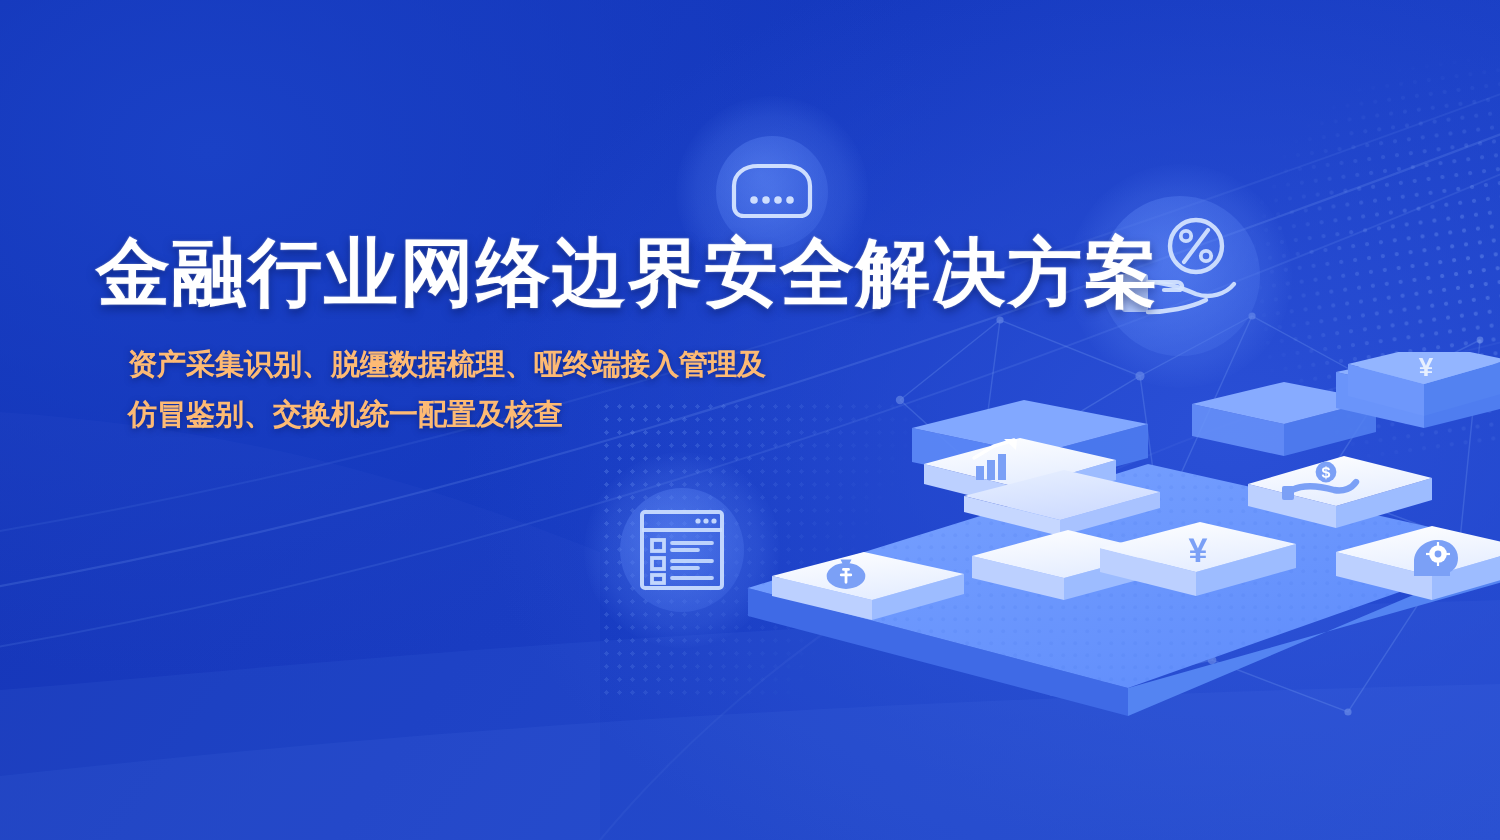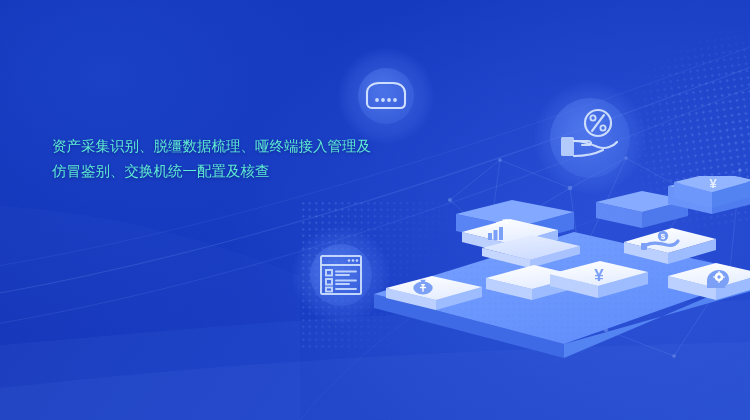--- a/index.html
+++ b/index.html
@@ -78,25 +78,25 @@
     margin: 0;
     font-size: 37px;
     font-weight: 700;
     letter-spacing: 1px;
     line-height: 1;
     color: #ffffff;
     text-shadow: 0 2px 5px rgba(5,22,90,.55), 0 0 1px rgba(255,255,255,.6);
     white-space: nowrap;
   }
   .subtitle {
-    margin: 16px 0 0 4px;
+    margin: 16px 0 0 16px;
     font-size: 14.5px;
-    font-weight: 400;
+    font-weight: 700;
     line-height: 1.72;
-    color: #5eead4;
+    color: #fdba74;
     text-shadow: 0 1px 3px rgba(5,22,90,.5);
     white-space: pre-line;
   }
 
   
   .platform { position: absolute; left: 368px; top: 176px; width: 400px; height: 190px; z-index: 4; }
 </style>
 </head>
 <body>
 
@@ -320,17 +320,18 @@
 
     <g>
       <path d="M306 6 L344 16 L344 32 L306 22 Z" fill="#6e97fb"></path>
       <path d="M344 16 L386 4 L386 20 L344 32 Z" fill="#5382f1"></path>
       <path d="M306 6 L344 16 L386 4 L348 -4 Z" fill="#93b5ff"></path>
       <text x="345" y="12" font-family="'Liberation Sans', sans-serif" font-size="13" font-weight="700" fill="#e7f0ff" text-anchor="middle">¥</text>
     </g>
   </svg>
 
   <div class="title-wrap">
+    <h1 class="main-title">金融行业网络边界安全解决方案</h1>
     <p class="subtitle">资产采集识别、脱缰数据梳理、哑终端接入管理及
 仿冒鉴别、交换机统一配置及核查</p>
   </div>
 
 </div>
 
 </body></html>

